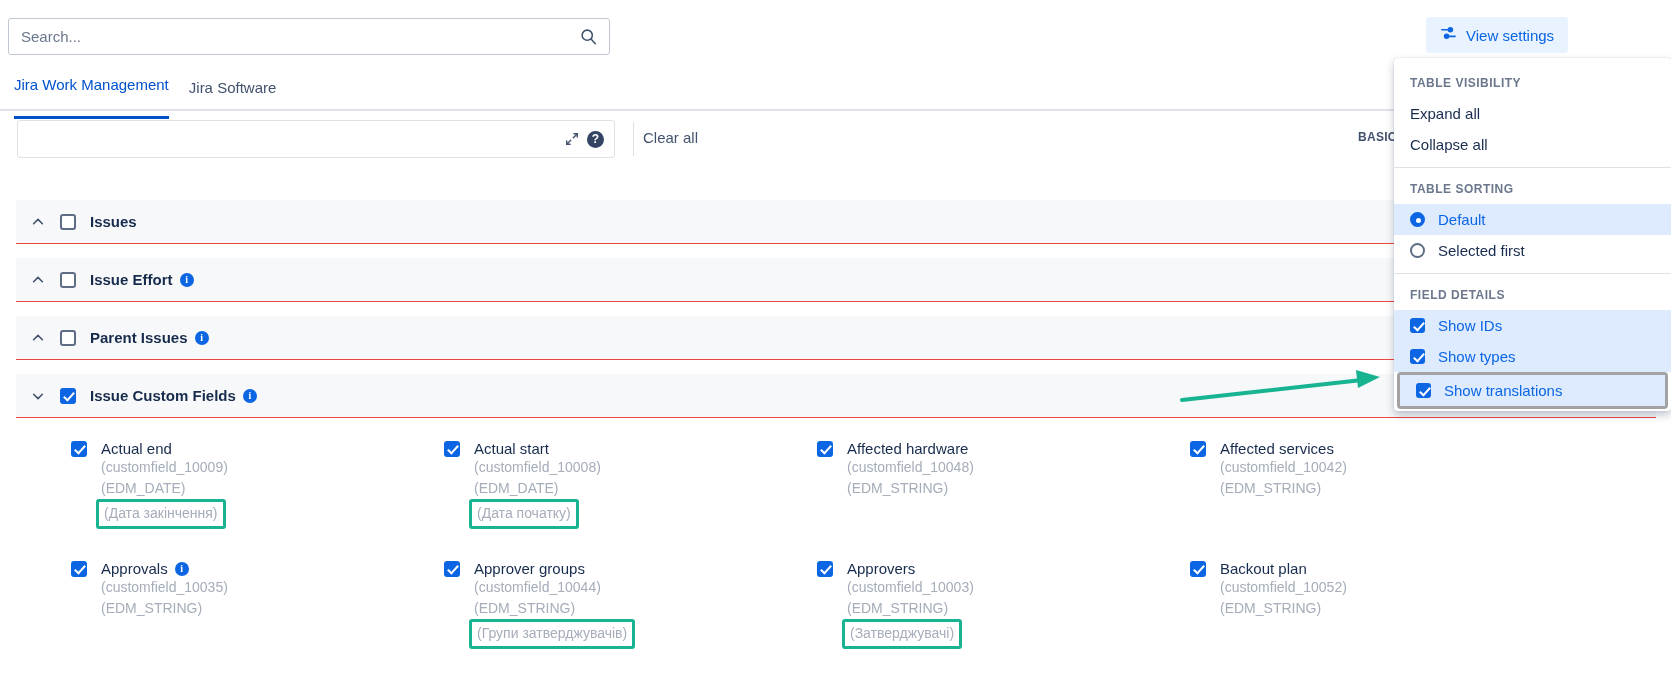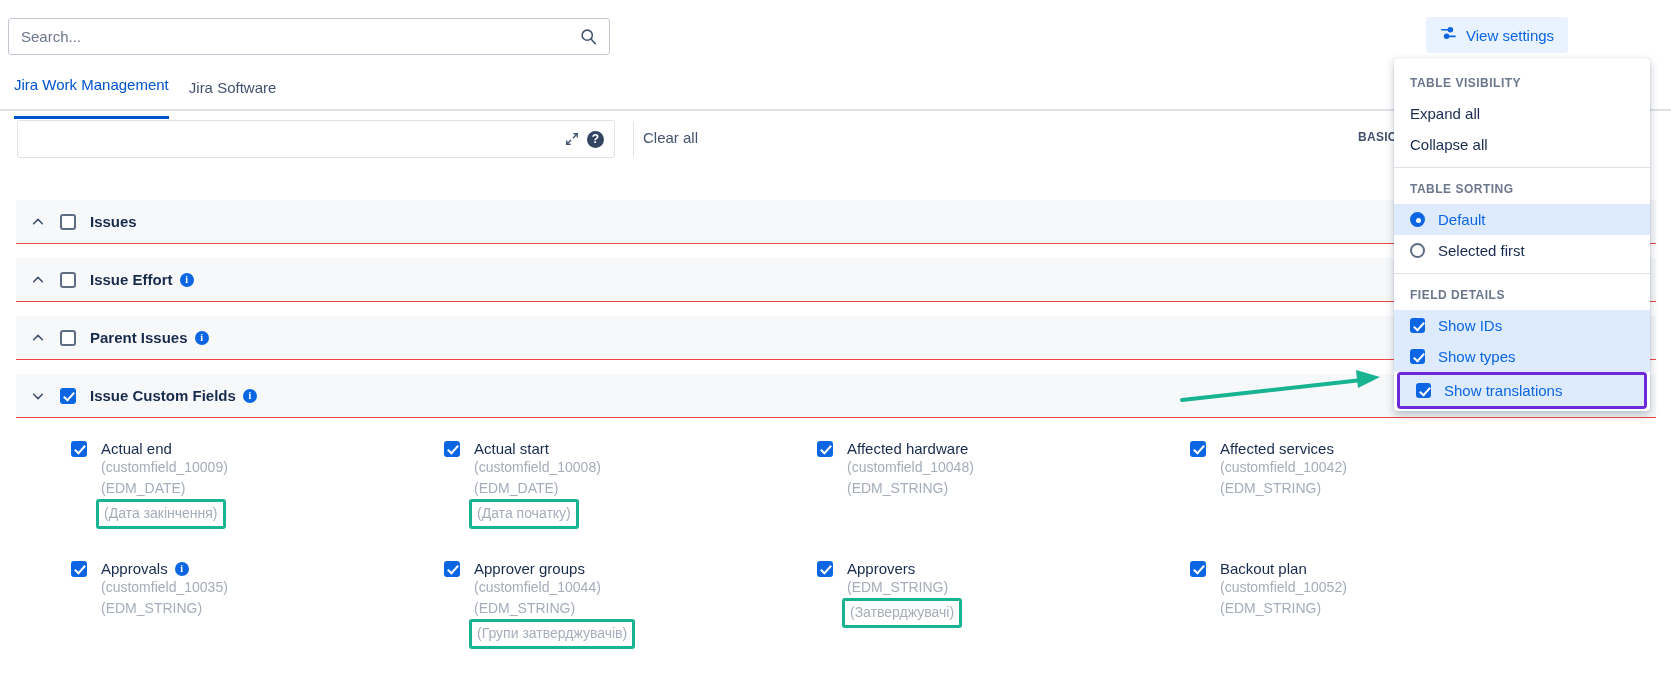--- a/index.html
+++ b/index.html
@@ -137,21 +137,21 @@
   .view-settings {
     position: absolute; left: 1426px; top: 17px;
     height: 36px; padding: 8px 14px;
     background: #e9f2ff; color: #0c66e4; border-radius: 3px;
     display: flex; align-items: center; gap: 9px;
     font-size: 15px; cursor: pointer;
   }
 
   
   .dropdown {
-    position: absolute; left: 1394px; top: 58px; width: 256px;
+    position: absolute; left: 1394px; top: 58px; width: 277px;
     background: #fff; border-radius: 3px;
     box-shadow: 0 4px 8px rgba(9,30,66,.25), 0 0 1px rgba(9,30,66,.31);
     padding: 4px 0 2px 0;
   }
   .dd-header {
     font-size: 12px; font-weight: bold; color: #6b778c;
     letter-spacing: .5px; padding: 14px 16px 8px 16px;
   }
   .dd-item {
     font-size: 15px; color: #172b4d; padding: 7px 16px;
@@ -163,21 +163,21 @@
     width: 15px; height: 15px; border-radius: 50%;
     border: 2px solid #5e6c84; background: #fff; flex: none; position: relative;
   }
   .radio.on { border-color: #0c66e4; background: #0c66e4; }
   .radio.on::after {
     content: ""; position: absolute; left: 4px; top: 4px;
     width: 5px; height: 5px; border-radius: 50%; background: #fff;
   }
   .dd-item .cb { width: 15px; height: 15px; }
   .dd-hl {
-    border: 3px solid #6d28d9; border-radius: 4px;
+    border: 3px solid #a3a3a3; border-radius: 4px;
     margin: 0 3px;
   }
 
   
   .arrow { position: absolute; left: 1180px; top: 368px; }
 </style>
 </head>
 <body>
 
 <div class="page">
@@ -318,20 +318,21 @@
         <div class="field-meta">(customfield_10044)</div>
         <div class="field-meta">(EDM_STRING)</div>
         <div class="hl">
           <div class="field-meta">(Групи затверджувачів)</div></div>
       </div>
       <div class="field">
         <div class="field-head">
             <span class="cb checked"></span>
           <span class="field-name">Approvers</span>
           </div>
+        <div class="field-meta">(customfield_10003)</div>
         <div class="field-meta">(EDM_STRING)</div>
         <div class="hl">
           <div class="field-meta">(Затверджувачі)</div></div>
       </div>
       <div class="field">
         <div class="field-head">
             <span class="cb checked"></span>
           <span class="field-name">Backout plan</span>
           </div>
         <div class="field-meta">(customfield_10052)</div>

